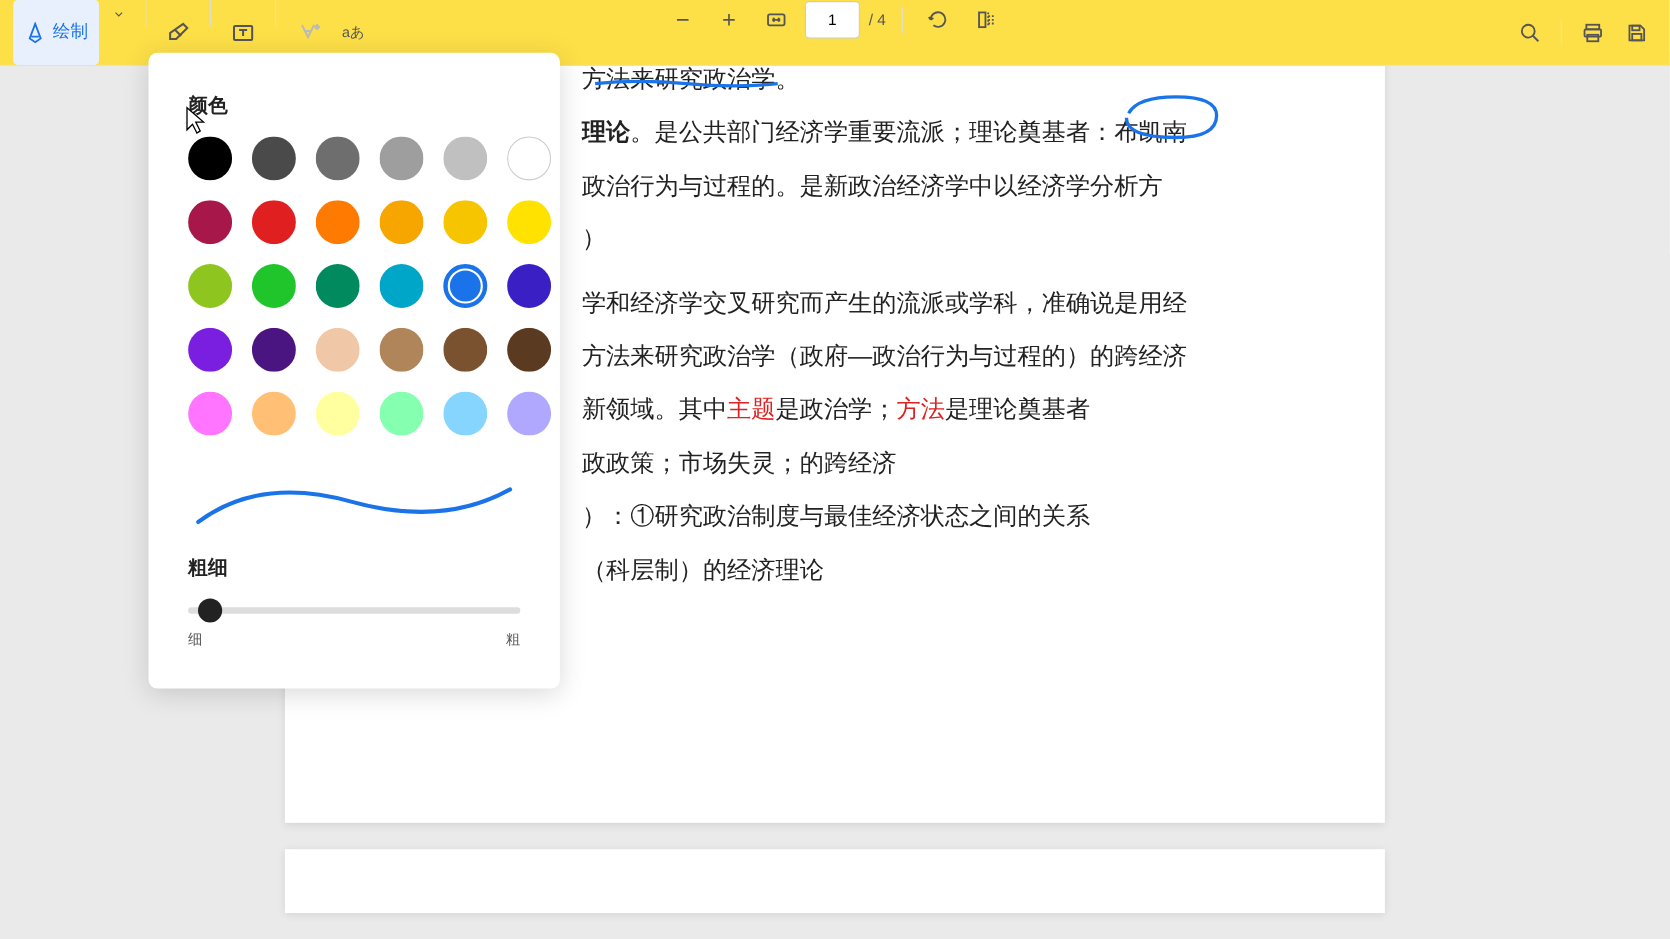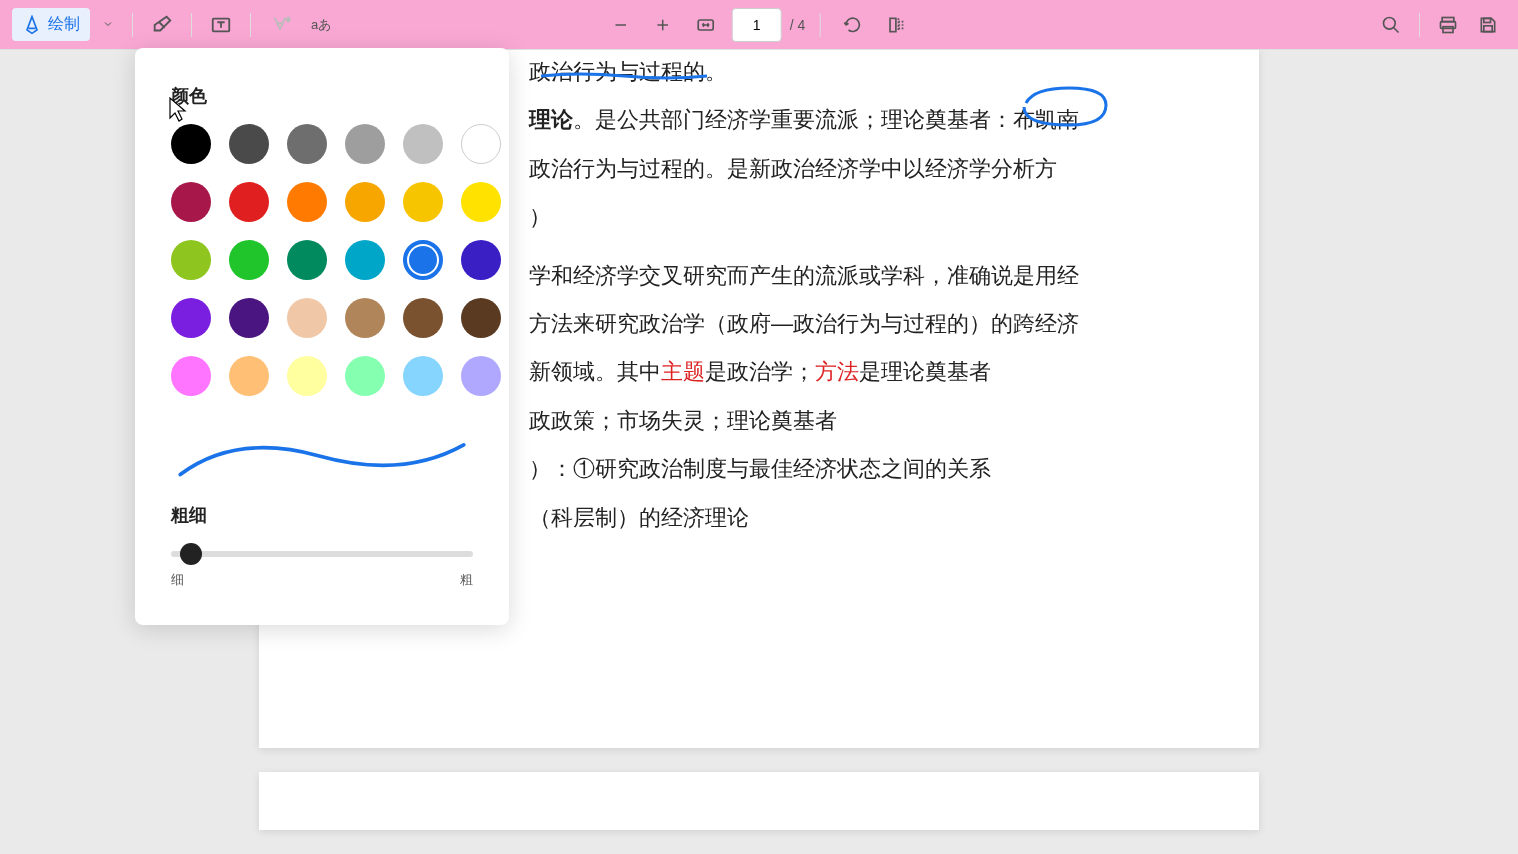--- a/index.html
+++ b/index.html
@@ -1,18 +1,18 @@
 <!DOCTYPE html>
 <html><head>
   <meta charset="utf-8">
   <style>
     * { margin: 0; padding: 0; box-sizing: border-box; }
     body { font-family: "Microsoft YaHei", sans-serif; background: #f5f5f5; width: 1518px; height: 854px; overflow: hidden; position: relative; }
     
-    .toolbar { height: 50px; background: #f9a8d4; border-bottom: 1px solid #e0e0e0; display: flex; align-items: center; padding: 0 12px; gap: 4px; position: relative; z-index: 10; }
+    .toolbar { height: 60px; background: #fde047; border-bottom: 1px solid #e0e0e0; display: flex; padding: 0 12px; gap: 4px; position: relative; z-index: 10; }
     .tool-btn { display: flex; align-items: center; gap: 6px; padding: 6px 10px; border-radius: 4px; cursor: pointer; color: #333; }
     .tool-btn.active { background: #e8f0fe; color: #1a73e8; }
     .chevron-btn { padding: 6px 8px; cursor: pointer; border-radius: 4px; color: #555; }
     .divider { width: 1px; height: 24px; background: #ddd; margin: 0 6px; }
     .icon-only { padding: 8px; border-radius: 4px; cursor: pointer; color: #555; display: flex; align-items: center; justify-content: center; }
     .icon-only.disabled { color: #bbb; cursor: default; }
     
     .toolbar-center { position: absolute; left: 50%; transform: translateX(-50%); display: flex; align-items: center; gap: 8px; }
     .page-input { width: 50px; height: 34px; border: 1px solid #ccc; border-radius: 4px; text-align: center; font-size: 14px; }
     .page-total { color: #555; font-size: 14px; }
@@ -135,28 +135,28 @@
           <path d="M4 4 L16 4 L20 8 L20 20 L4 20 Z"></path>
           <rect x="7" y="4" width="8" height="5"></rect>
           <rect x="7" y="13" width="10" height="7"></rect>
         </svg>
     </div>
   </div>
 </div>
 
 <div class="canvas-area">
   <div class="page first" style="position:relative;">
-    <div class="doc-line" style="margin-left:210px;"><span>政治行为与过程的。</span></div>
+    <div class="doc-line" style="margin-left:210px;"><span>方法来研究政治学。</span></div>
     <div class="doc-line" style="margin-left:210px;"><b>理论</b><span>。是公共部门经济学重要流派；理论奠基者：</span><span>布凯南</span></div>
     <div class="doc-line" style="margin-left:210px;">政治行为与过程的。是新政治经济学中以经济学分析方</div>
     <div class="doc-line" style="margin-left:210px;">）</div>
     <div class="doc-line" style="margin-left:210px;margin-top:10px;">学和经济学交叉研究而产生的流派或学科，准确说是用经</div>
     <div class="doc-line" style="margin-left:210px;">方法来研究政治学（政府—政治行为与过程的）的跨经济</div>
     <div class="doc-line" style="margin-left:210px;"><span>新领域。其中</span><span class="r">主题</span><span>是</span><span class="u">政治学</span><span>；</span><span class="r">方法</span><span>是</span><span class="u">理论奠基者</span></div>
-    <div class="doc-line" style="margin-left:210px;">政政策；市场失灵；理论奠基者</div>
+    <div class="doc-line" style="margin-left:210px;">政政策；市场失灵；的跨经济</div>
     <div class="doc-line" style="margin-left:210px;">）：①研究政治制度与最佳经济状态之间的关系</div>
     <div class="doc-line" style="margin-left:210px;">（科层制）的经济理论</div>
 
     <svg style="position:absolute;top:22px;left:280px;" width="170" height="14">
         <path d="M2 6 Q 40 2 85 6 T 168 6" stroke="#1a73e8" stroke-width="3" fill="none"></path>
       </svg>
     <svg style="position:absolute;top:37px;left:755px;" width="100" height="44">
         <path d="M 12 18 Q 20 3 55 3 Q 92 3 92 20 Q 92 40 55 40 Q 10 40 10 22" stroke="#1a73e8" stroke-width="3" fill="none"></path>
       </svg>
   </div>

